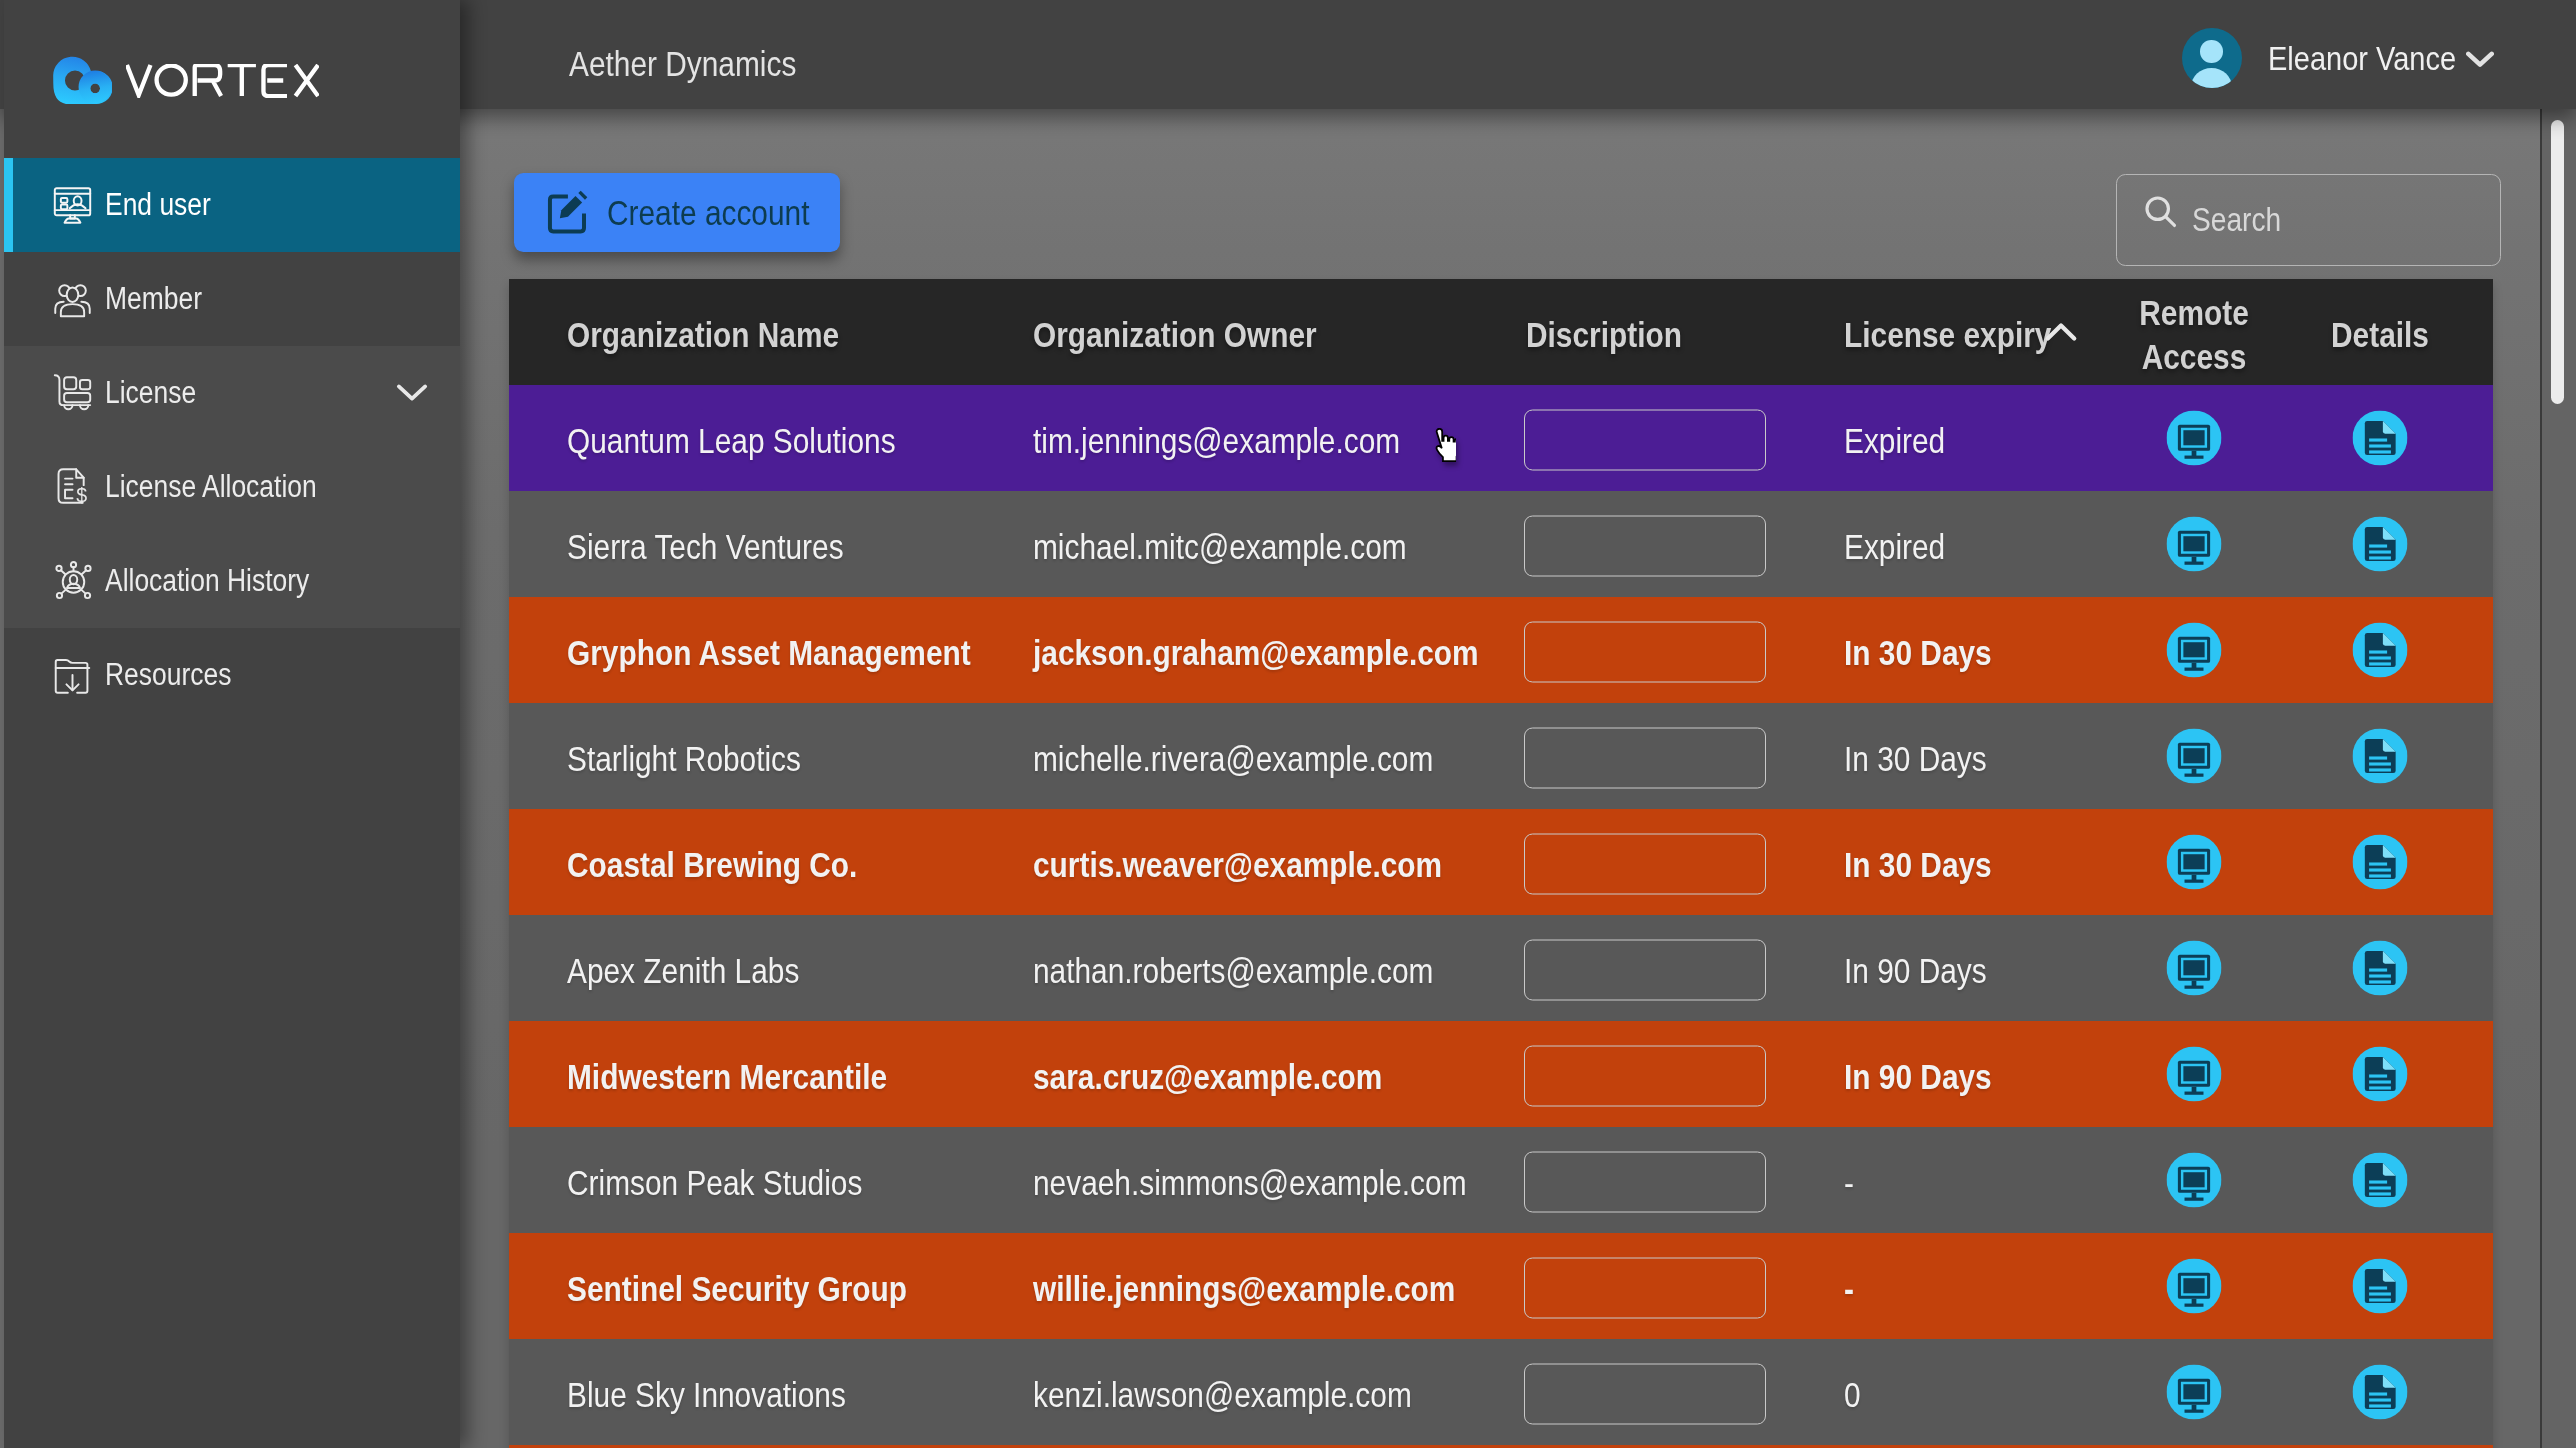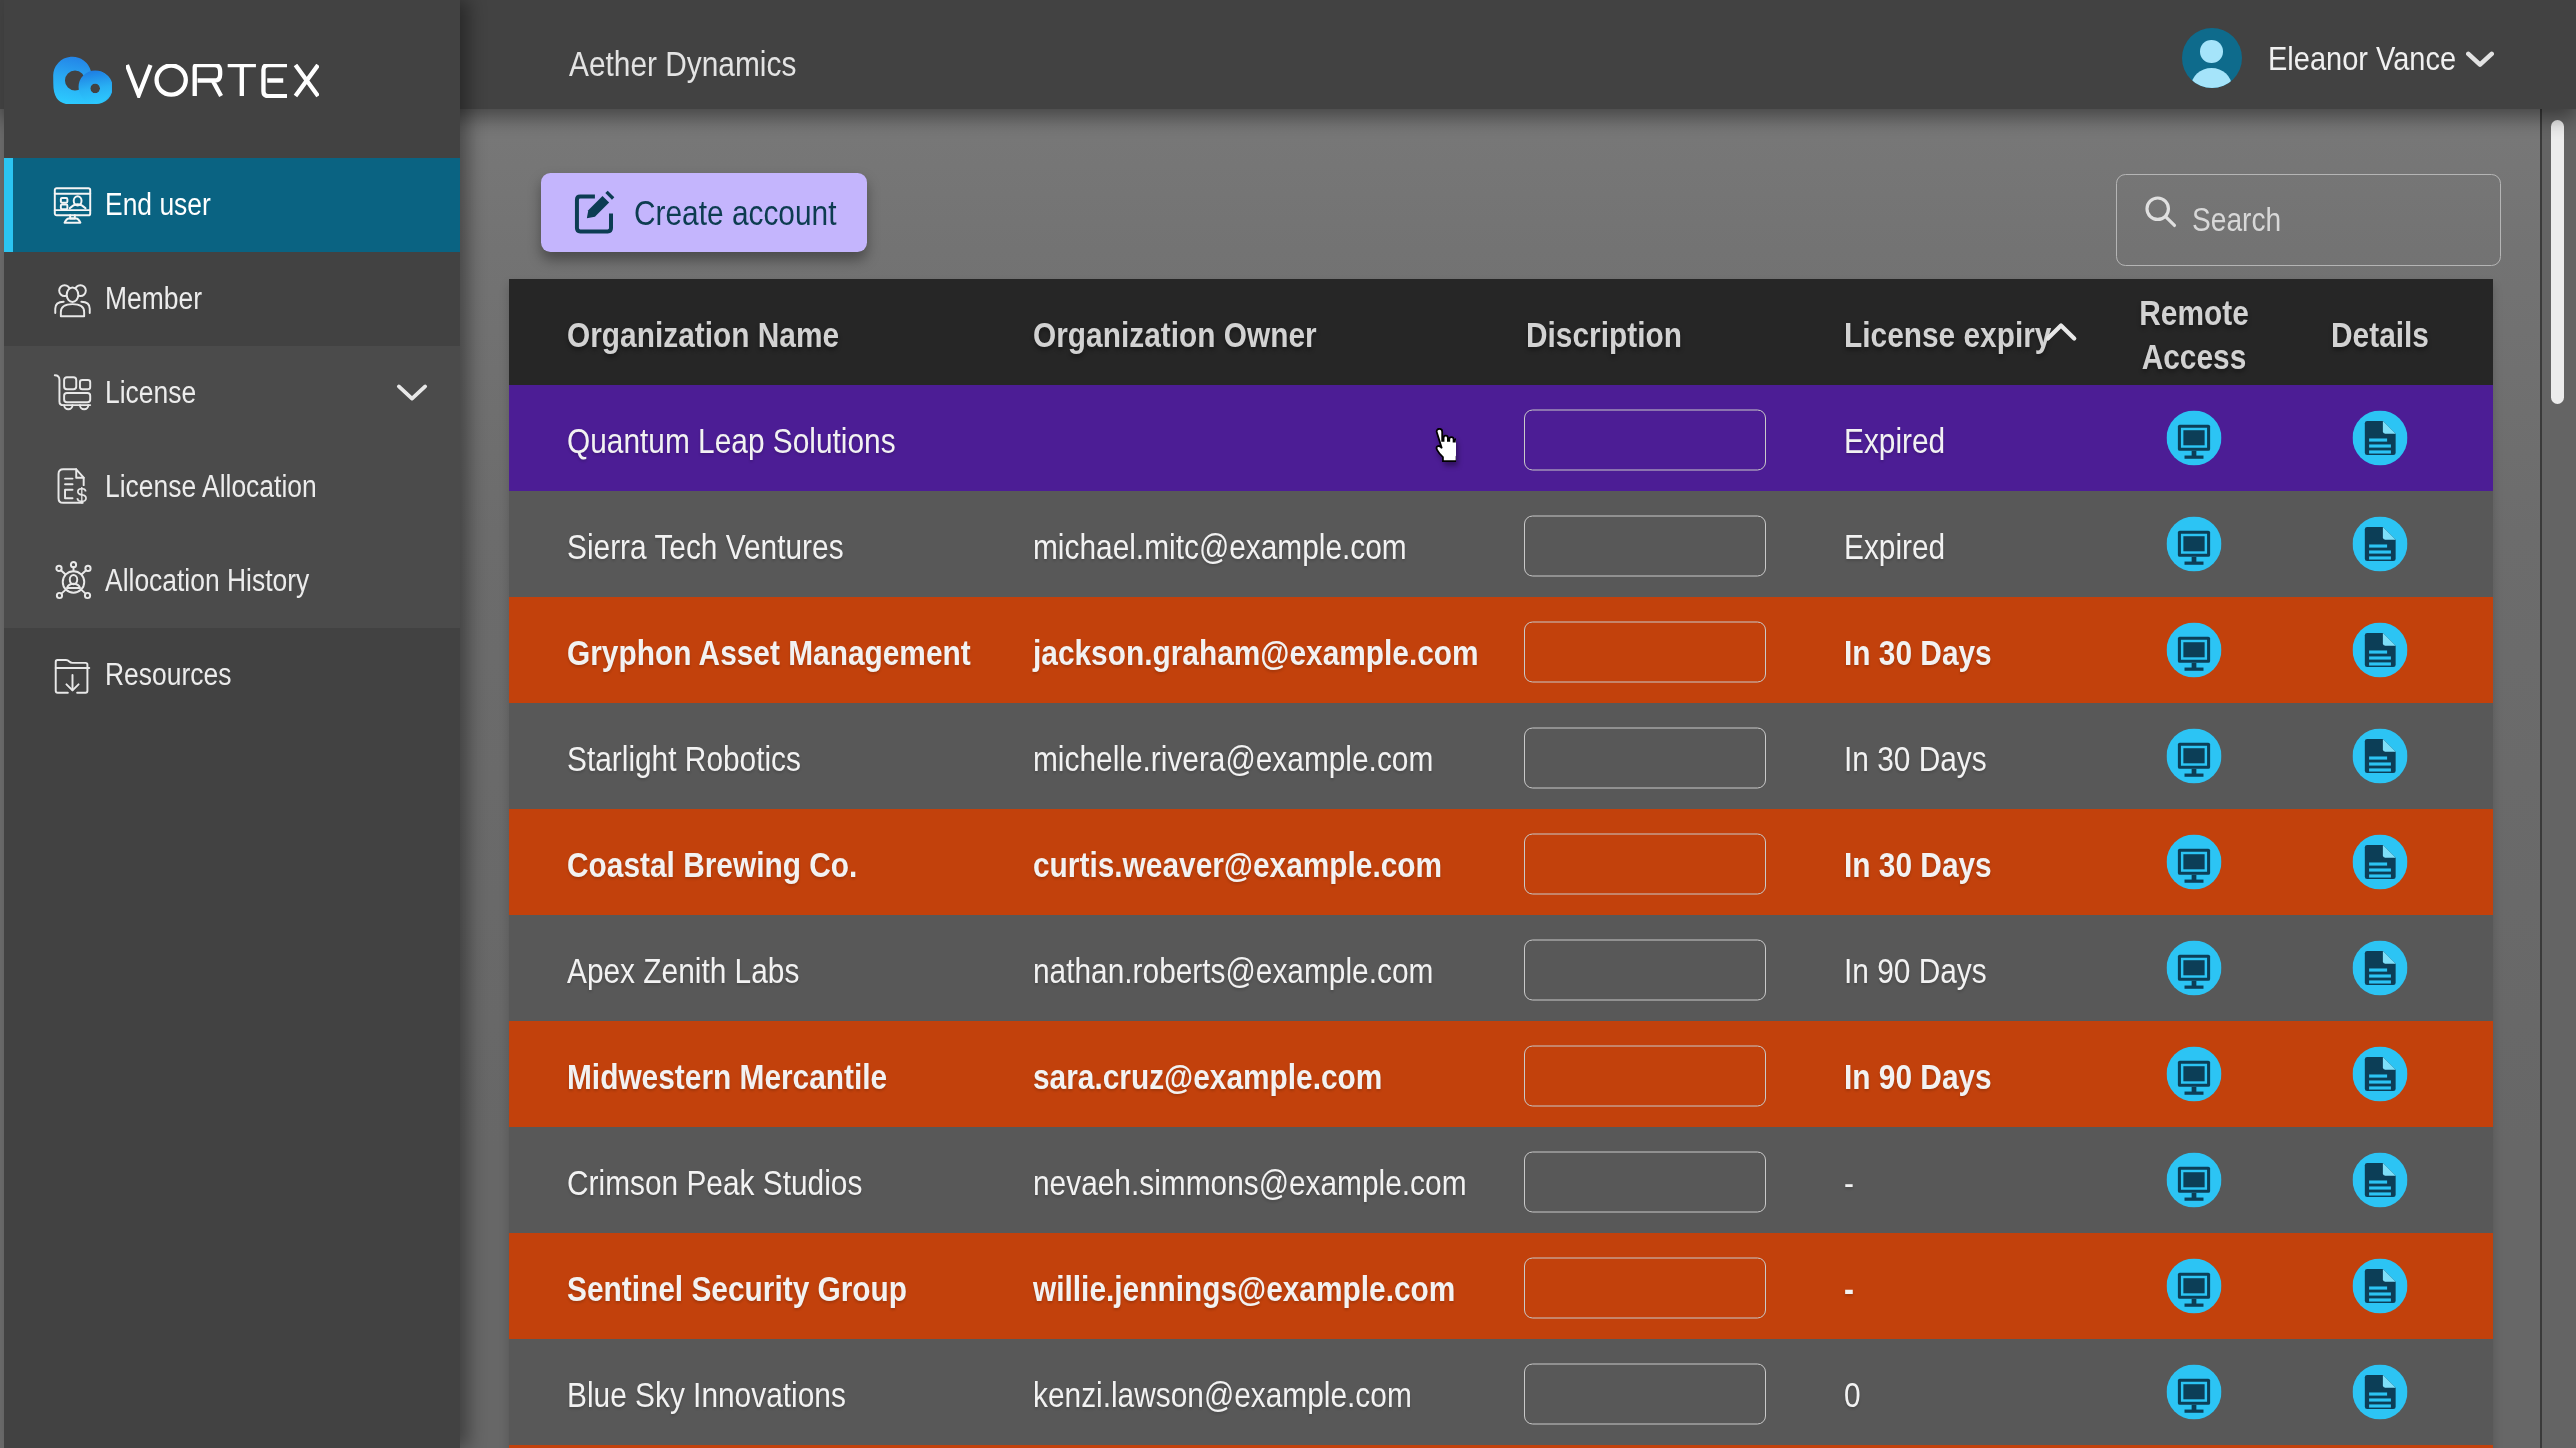--- a/index.html
+++ b/index.html
@@ -27,21 +27,21 @@
 
 
 .apptitle { position:absolute; left:525px; top:64px; font-size:35px; color:#e3e3e3; z-index:7;margin-left:44px; }
 .avatar { position:absolute; left:2182px; top:28px; width:60px; height:60px; border-radius:50%; background:#0e6b8c; overflow:hidden; z-index:7; }
 .avatar .head { position:absolute; left:18.4px; top:12.3px; width:22.6px; height:22.6px; border-radius:50%; background:#a5e4fa; }
 .avatar .bod { position:absolute; left:9.4px; top:40px; width:41px; height:38px; border-radius:50%; background:#a5e4fa; }
 .uname { position:absolute; left:2268px; top:58px; font-size:34px; color:#f0f0f0; z-index:7; }
 .uchev { position:absolute; left:2466px; top:51px; z-index:7; }
 
 
-.btn { position:absolute; left:514px; top:173px; width:326px; height:79px; background:#c4b5fd; border-radius:9.4px; z-index:2; box-shadow:0 7.5px 12.3px rgba(0,0,0,0.35);margin-left:27px; }
+.btn { position:absolute; left:514px; top:173px; width:326px; height:79px; background:#3b82f6; border-radius:9.4px; z-index:2; box-shadow:0 7.5px 12.3px rgba(0,0,0,0.35); }
 .btn .btxt { position:absolute; left:93px; top:50%; font-size:35px; color:#0d3c50; }
 .btn svg { position:absolute; left:26.4px; top:13.2px; }
 
 
 .search { position:absolute; left:2116px; top:174px; width:385px; height:92px; border:1.9px solid #b5b5b5; border-radius:9.4px; z-index:2; }
 .search .stxt { position:absolute; left:75px; top:50%; font-size:33px; color:#d8d8d8; }
 .search svg { position:absolute; left:22.6px; top:16px; }
 
 
 .table { position:absolute; left:509px; top:279px; width:1984px; z-index:2; box-shadow:0 4.7px 9.4px rgba(0,0,0,0.18); }
@@ -243,20 +243,21 @@
       </svg>
     <div class="cc c5">
         <div class="tx2" style="line-height:44px;">Remote<br>Access</div>
       </div>
     <div class="cc c6">
         <div class="tx2">Details</div>
       </div>
   </div>
 <div class="row sel">
     <div class="c c1"><span class="tx">Quantum Leap Solutions</span></div>
+    <div class="c c2"><span class="tx">tim.jennings@example.com</span></div>
     <div class="inpt"></div>
     <div class="c c4"><span class="tx">Expired</span></div>
     <svg class="icw" style="left:1685px" width="55" height="55" viewBox="0 0 58 58">
         <circle cx="29" cy="29" r="29" fill="#2cc4f4"></circle>
         <rect x="12" y="15" width="34" height="27.5" rx="2" fill="#0c3e57"></rect>
         <rect x="15.2" y="18.2" width="27.6" height="21.1" fill="#2cc4f4"></rect>
         <rect x="17.8" y="20.8" width="22.4" height="15.9" fill="#0c3e57"></rect>
         <rect x="26.5" y="42.5" width="5" height="6" fill="#0c3e57"></rect>
         <rect x="19" y="47.5" width="20" height="3.4" fill="#0c3e57"></rect>
       </svg>

